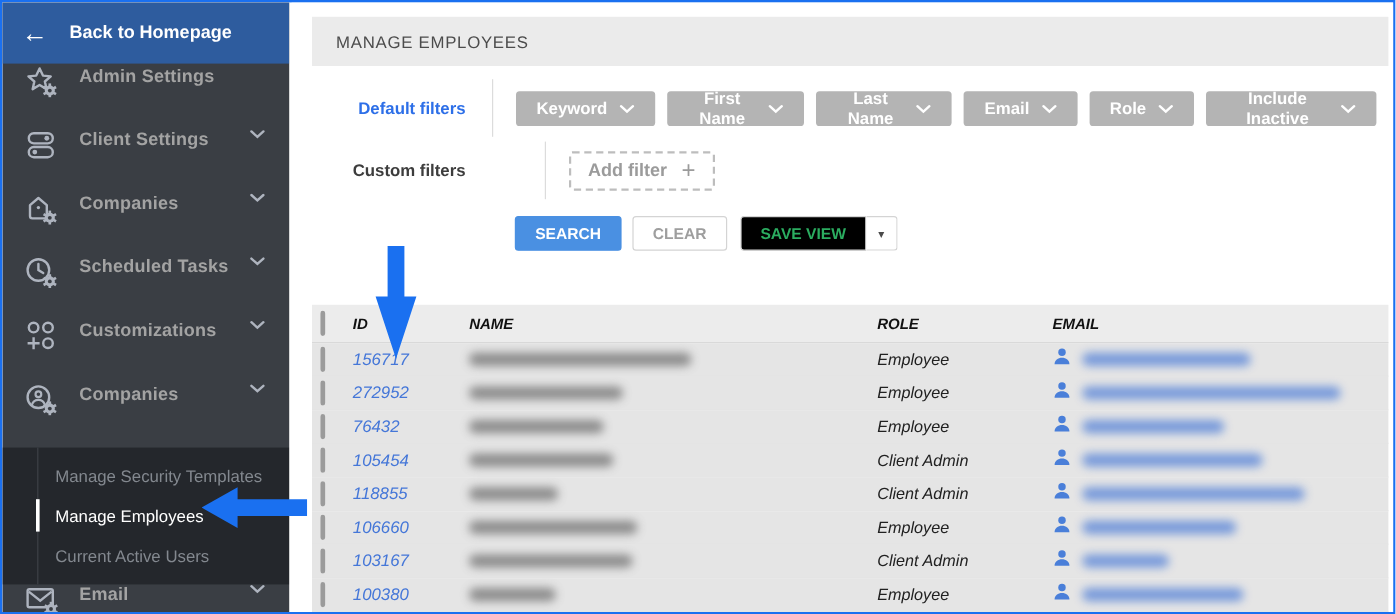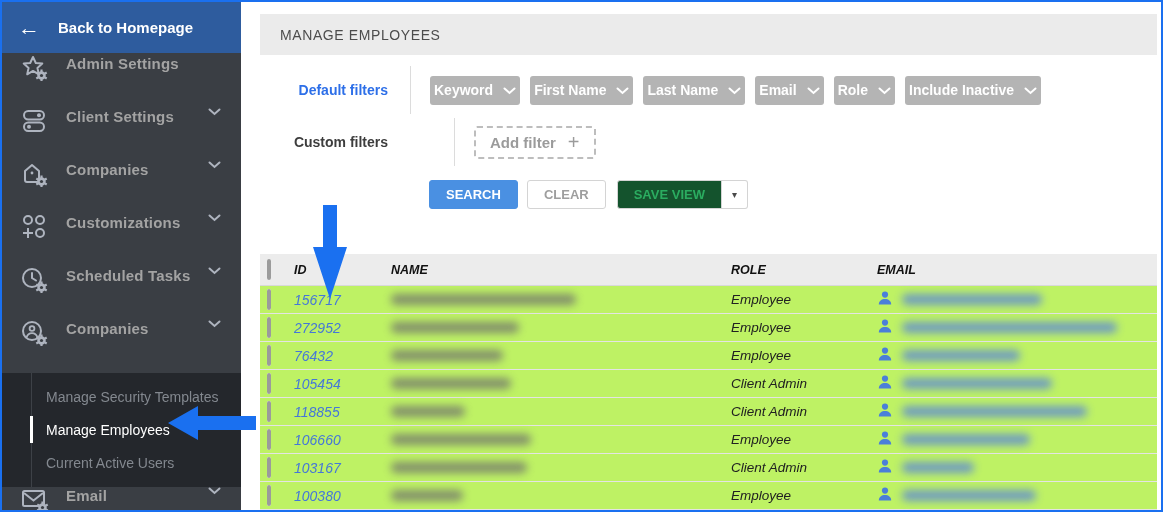--- a/index.html
+++ b/index.html
@@ -60,52 +60,52 @@
 
   .filter-area { position:absolute; left:17px; top:64px; right:4px; }
   .filter-row { display:flex; align-items:center; }
   .label-col { width:150px; text-align:right; padding-right:22px; flex:0 0 150px; }
   .content-col { border-left:1px solid #dcdcdc; padding-left:19px; min-height:48px; display:flex; align-items:center; }
   .default-label { color:#2d6fe8; font-size:14px; font-weight:bold; }
   .custom-label  { color:#3d3d3d; font-size:14px; font-weight:bold; }
 
   .fbtn {
     background:#b4b4b4; color:#fff; border:none; border-radius:3px;
-    height:29px; padding:0 4px; margin-right:10px; font-size:14px; font-weight:bold;
+    height:29px; padding:0 17px; margin-right:10px; font-size:14px; font-weight:bold;
     display:inline-flex; align-items:center; gap:10px; cursor:pointer;
     font-family:"Liberation Sans", sans-serif;
   }
   .add-filter {
     border:2px dashed #bdbdbd; border-radius:3px; background:#fff;
     height:33px; padding:0 14px; color:#9b9b9b; font-size:15px; font-weight:bold;
     display:inline-flex; align-items:center; gap:12px; cursor:pointer;
     font-family:"Liberation Sans", sans-serif;
   }
   .add-filter .plus { font-size:20px; font-weight:normal; }
 
   .actions { position:absolute; left:186px; top:178px; display:flex; align-items:stretch; }
   .btn {
     height:29px; border-radius:3px; font-size:13px; font-weight:bold;
     padding:0 16px; cursor:pointer; font-family:"Liberation Sans", sans-serif;
     display:inline-flex; align-items:center;
   }
   .btn-search { background:#4a90e2; color:#fff; border:1px solid #4a90e2; margin-right:9px; }
   .btn-clear  { background:#fff; color:#9e9e9e; border:1px solid #d4d4d4; margin-right:11px; }
-  .btn-save   { background:#14532d; color:#2bac60; border:1px solid #d4d4d4; border-radius:3px 0 0 3px; }
+  .btn-save   { background:#000000; color:#2bac60; border:1px solid #d4d4d4; border-radius:3px 0 0 3px; }
   .btn-save-caret {
     background:#fff; border:1px solid #d4d4d4; border-left:none; border-radius:0 3px 3px 0;
     width:26px; display:inline-flex; align-items:center; justify-content:center;
     color:#4a4a4a; font-size:10px; cursor:pointer;
   }
 
   
   .table { position:absolute; left:17px; top:252px; right:4px;font-style:italic; }
   .trow {
     display:grid; grid-template-columns:34px 97px 340px 146px 1fr;
-    align-items:center; height:28px; border-bottom:1px solid #e4e4e4; background:#bef264;
+    align-items:center; height:28px; border-bottom:1px solid #e4e4e4; background:#e5e5e5;
   }
   .trow.thead { background:#ececec; height:32px; border-bottom:1px solid #d9d9d9; }
   .th { font-size:12.5px; font-weight:bold; color:#111; }
   .cb {
     width:15px; height:15px; border:2px solid #9b9b9b; border-radius:2px;
     background:#fff; margin-left:7px; cursor:pointer;
   }
   .id-link { color:#4577d8; font-size:14px; text-decoration:none; cursor:pointer; }
   .role-cell { font-size:13.5px; color:#212121; }
   .blur-block { height:11px; border-radius:5px; filter:blur(4px); }
@@ -175,48 +175,48 @@
             </svg></span>
           <span class="nav-label">Companies</span>
           <span class="chev">
             <svg width="13" height="8" viewBox="0 0 13 8">
               <path d="M1.5 1.5 L6.5 6 L11.5 1.5" fill="none" stroke="#aeb4bf" stroke-width="2" stroke-linecap="round"></path>
             </svg>
           </span>
         </div>
         <div class="nav-item">
           <span class="nav-icon"><svg width="30" height="26" viewBox="0 0 30 26">
-              <circle cx="8" cy="6" r="4" fill="none" stroke="#aeb4bf" stroke-width="2"></circle>
-              <circle cx="20" cy="6" r="4" fill="none" stroke="#aeb4bf" stroke-width="2"></circle>
-              <circle cx="20" cy="19" r="4" fill="none" stroke="#aeb4bf" stroke-width="2"></circle>
-              <path d="M8 14 v10 M3 19 h10" stroke="#aeb4bf" stroke-width="2"></path>
-            </svg></span>
-          <span class="nav-label">Customizations</span>
-          <span class="chev">
-            <svg width="13" height="8" viewBox="0 0 13 8">
-              <path d="M1.5 1.5 L6.5 6 L11.5 1.5" fill="none" stroke="#aeb4bf" stroke-width="2" stroke-linecap="round"></path>
-            </svg>
-          </span>
-        </div>
-        <div class="nav-item">
-          <span class="nav-icon"><svg width="30" height="26" viewBox="0 0 30 26">
               <circle cx="12" cy="11" r="9" fill="none" stroke="#aeb4bf" stroke-width="2"></circle>
               <path d="M12 6 v5 l4 2.5" fill="none" stroke="#aeb4bf" stroke-width="2" stroke-linecap="round"></path>
               <g>
                 <circle cx="21.5" cy="20.5" r="4.2" fill="#aeb4bf"></circle>
                 <circle cx="21.5" cy="20.5" r="1.6" fill="#3a3e44"></circle>
                 <rect x="-1.1" y="-6" width="2.2" height="3.2" fill="#aeb4bf" transform="translate(21.5,20.5) rotate(0)"></rect>
                 <rect x="-1.1" y="-6" width="2.2" height="3.2" fill="#aeb4bf" transform="translate(21.5,20.5) rotate(60)"></rect>
                 <rect x="-1.1" y="-6" width="2.2" height="3.2" fill="#aeb4bf" transform="translate(21.5,20.5) rotate(120)"></rect>
                 <rect x="-1.1" y="-6" width="2.2" height="3.2" fill="#aeb4bf" transform="translate(21.5,20.5) rotate(180)"></rect>
                 <rect x="-1.1" y="-6" width="2.2" height="3.2" fill="#aeb4bf" transform="translate(21.5,20.5) rotate(240)"></rect>
                 <rect x="-1.1" y="-6" width="2.2" height="3.2" fill="#aeb4bf" transform="translate(21.5,20.5) rotate(300)"></rect>
               </g>
             </svg></span>
           <span class="nav-label">Scheduled Tasks</span>
+          <span class="chev">
+            <svg width="13" height="8" viewBox="0 0 13 8">
+              <path d="M1.5 1.5 L6.5 6 L11.5 1.5" fill="none" stroke="#aeb4bf" stroke-width="2" stroke-linecap="round"></path>
+            </svg>
+          </span>
+        </div>
+        <div class="nav-item">
+          <span class="nav-icon"><svg width="30" height="26" viewBox="0 0 30 26">
+              <circle cx="8" cy="6" r="4" fill="none" stroke="#aeb4bf" stroke-width="2"></circle>
+              <circle cx="20" cy="6" r="4" fill="none" stroke="#aeb4bf" stroke-width="2"></circle>
+              <circle cx="20" cy="19" r="4" fill="none" stroke="#aeb4bf" stroke-width="2"></circle>
+              <path d="M8 14 v10 M3 19 h10" stroke="#aeb4bf" stroke-width="2"></path>
+            </svg></span>
+          <span class="nav-label">Customizations</span>
           <span class="chev">
             <svg width="13" height="8" viewBox="0 0 13 8">
               <path d="M1.5 1.5 L6.5 6 L11.5 1.5" fill="none" stroke="#aeb4bf" stroke-width="2" stroke-linecap="round"></path>
             </svg>
           </span>
         </div>
         <div class="nav-item">
           <span class="nav-icon"><svg width="30" height="26" viewBox="0 0 30 26">
               <circle cx="12" cy="11" r="9" fill="none" stroke="#aeb4bf" stroke-width="2"></circle>
               <circle cx="12" cy="8.5" r="2.4" fill="none" stroke="#aeb4bf" stroke-width="1.8"></circle>

